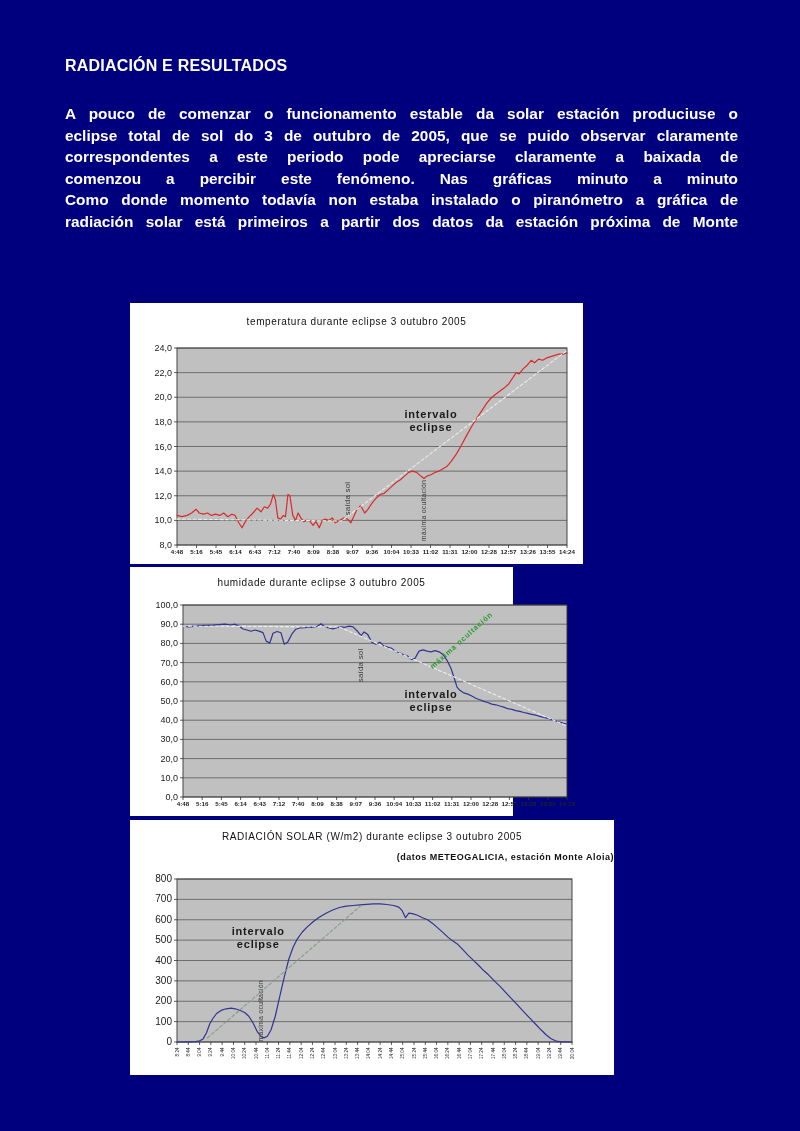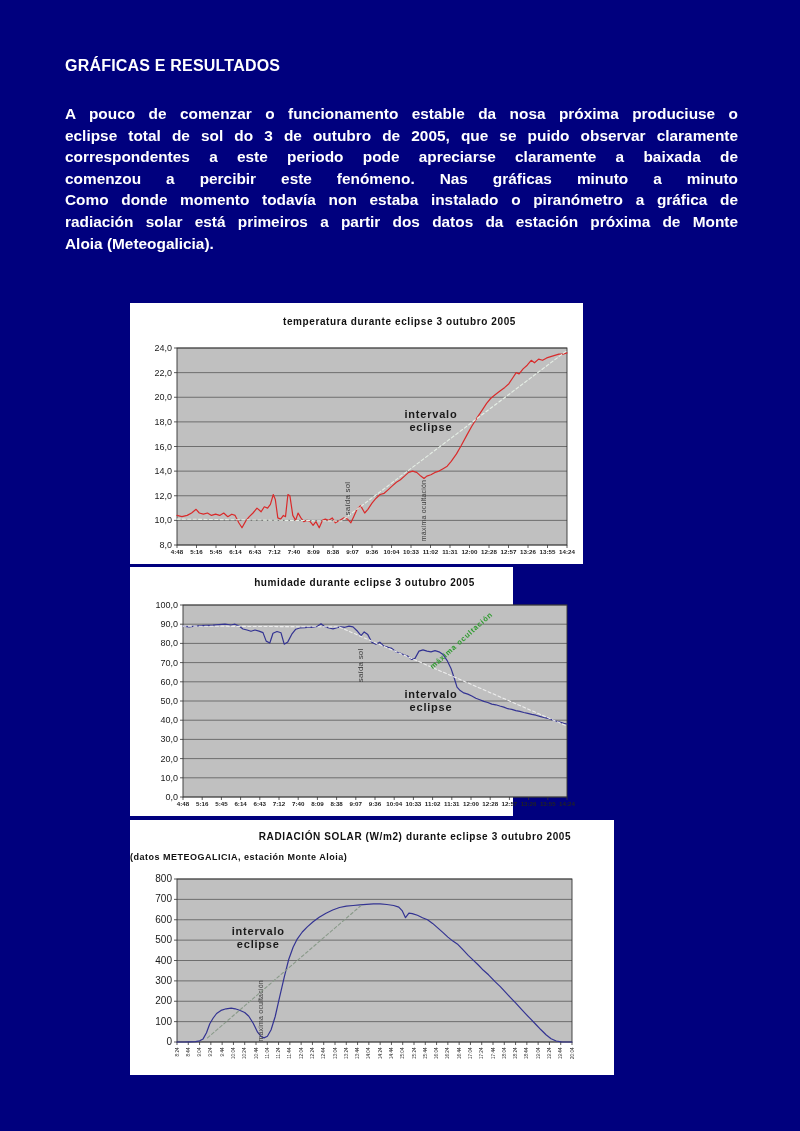--- a/index.html
+++ b/index.html
@@ -11,47 +11,46 @@
   .content{position:absolute;left:65px;top:57px;width:673px;color:#FFFFFF;}
   .heading{font-size:16px;font-weight:bold;letter-spacing:0.2px;margin:0 0 28px 0;}
   .para-line{
     font-size:15.4px;font-weight:bold;line-height:21.6px;
     text-align:justify;text-align-last:justify;white-space:normal;
   }
   .para-line.last{text-align-last:left;}
   .panel{position:absolute;background:#FFFFFF;}
   .chart-title{
     position:absolute;left:0;width:100%;text-align:center;
-    font-size:10px;font-weight:bold;color:#111;letter-spacing:0.6px;padding-left:43px;
+    font-size:10px;font-weight:normal;color:#111;letter-spacing:0.6px;
   }
   .chart-svg{position:absolute;left:0;top:0;}
   #panel1{left:130px;top:303px;width:453px;height:261px;}
   #panel2{left:130px;top:567px;width:383px;height:249px;}
   #panel3{left:130px;top:820px;width:484px;height:255px;}
   #panel1 .chart-title{top:13px;}
   #panel2 .chart-title{top:10px;}
   #panel3 .chart-title{top:11px;}
   #panel3 .chart-subtitle{
-    position:absolute;left:0;top:32px;width:100%;text-align:left;
+    position:absolute;left:0;top:32px;width:100%;text-align:right;
     font-size:9px;font-weight:bold;color:#111;letter-spacing:0.5px;
   }
 </style>
 </head>
 <body>
 
 <div class="content">
-  <h1 class="heading">GRÁFICAS E RESULTADOS</h1>
+  <h1 class="heading">RADIACIÓN E RESULTADOS</h1>
   <div id="paragraph">
-      <div class="para-line">A pouco de comenzar o funcionamento estable da nosa próxima produciuse o</div>
+      <div class="para-line">A pouco de comenzar o funcionamento estable da solar estación produciuse o</div>
       <div class="para-line">eclipse total de sol do 3 de outubro de 2005, que se puido observar claramente</div>
       <div class="para-line">correspondentes a este periodo pode apreciarse claramente a baixada de</div>
       <div class="para-line">comenzou a percibir este fenómeno. Nas gráficas minuto a minuto</div>
       <div class="para-line">Como donde momento todavía non estaba instalado o piranómetro a gráfica de</div>
       <div class="para-line">radiación solar está primeiros a partir dos datos da estación próxima de Monte</div>
-      <div class="para-line last">Aloia (Meteogalicia).</div>
     </div>
 </div>
 
 <div class="panel" id="panel1">
   <div class="chart-title">temperatura durante eclipse 3 outubro 2005</div>
   <svg class="chart-svg" id="svg0" width="453" height="261" viewBox="0 0 453 261">
       <rect x="47" y="45" width="390" height="197" fill="#C0C0C0"></rect>
       <line x1="47" y1="45" x2="437" y2="45" stroke="#4A4A4A" stroke-width="0.7"></line>
       <line x1="47" y1="69.625" x2="437" y2="69.625" stroke="#4A4A4A" stroke-width="0.7"></line>
       <line x1="47" y1="94.25" x2="437" y2="94.25" stroke="#4A4A4A" stroke-width="0.7"></line>

